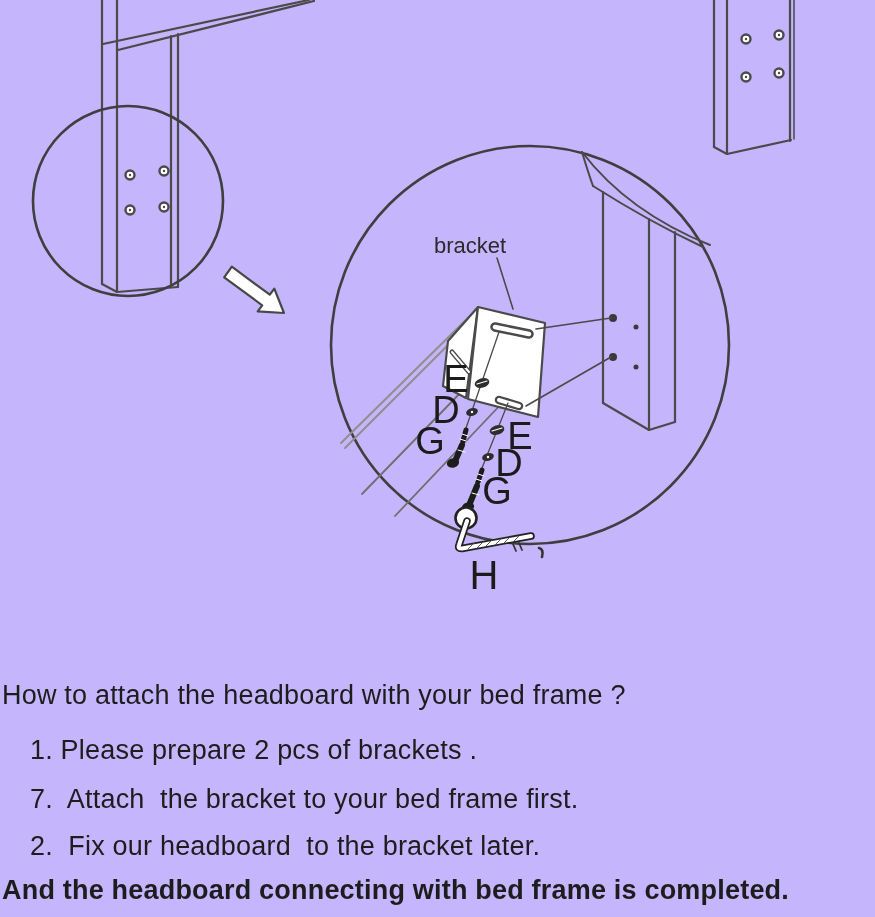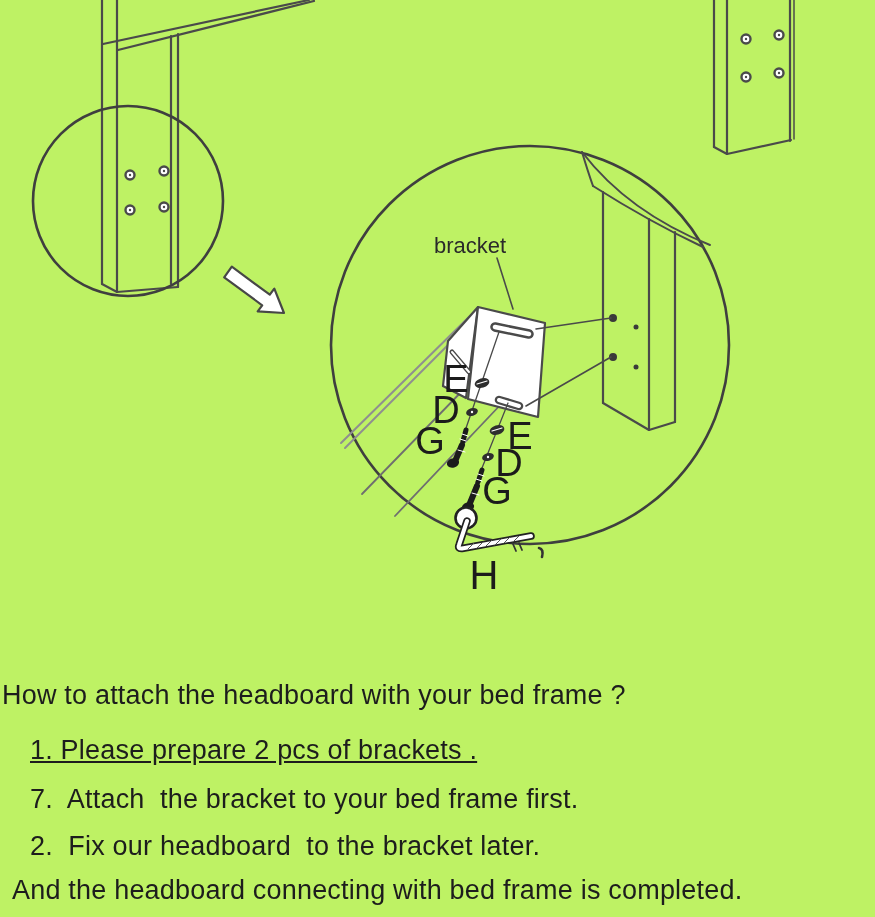--- a/index.html
+++ b/index.html
@@ -1,36 +1,36 @@
 <!DOCTYPE html>
 <html><head>
 <meta charset="utf-8">
 <style>
   html,body{margin:0;padding:0;background:#ffffff;}
   .page{
     position:relative;
     width:875px;height:917px;
-    background:#bef264;
+    background:#c4b5fd;
     font-family:"Liberation Sans", sans-serif;
     overflow:hidden;
   }
   .diagram{position:absolute;left:0;top:0;}
   .instr{
     position:absolute;
     color:#1d1d1d;
     font-size:27px;
     line-height:1.05;
     white-space:pre-wrap;
     letter-spacing:0.2px;
   }
   .instr.heading{left:2px;top:681px;}
-  .instr.step1{left:30px;top:736px;text-decoration:underline;}
+  .instr.step1{left:30px;top:736px;}
   .instr.step2{left:30px;top:785px;}
   .instr.step3{left:30px;top:832px;}
-  .instr.footer{left:12px;top:876px;}
+  .instr.footer{left:2px;top:876px;font-weight:bold;}
   svg text{
     font-family:"Liberation Sans", sans-serif;
     fill:#1b1b1b;
   }
   .partlabel{font-size:38px;}
   .hlabel{font-size:40px;}
   .calloutlabel{font-size:22px;fill:#2a2a2a;}
 </style>
 </head>
 <body>

